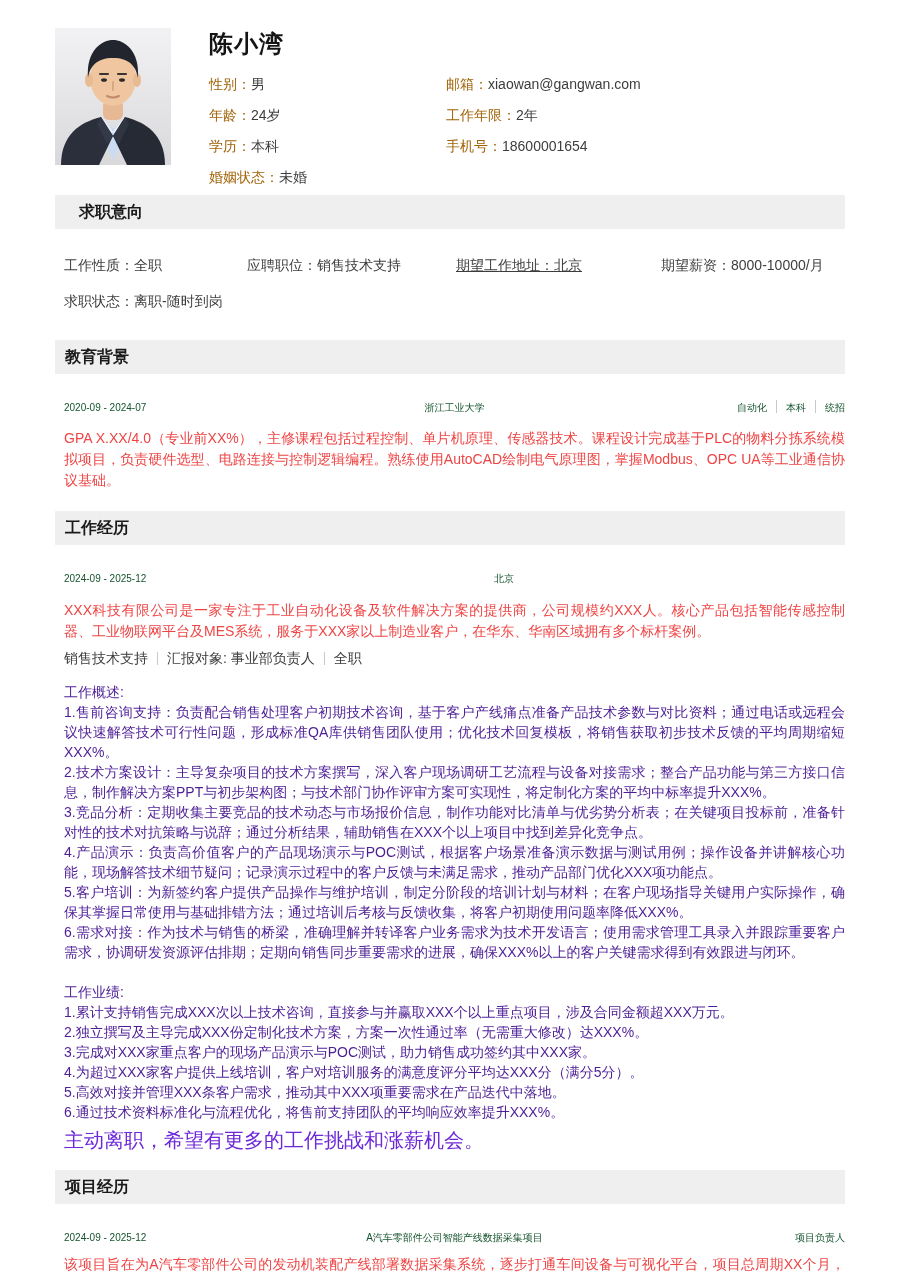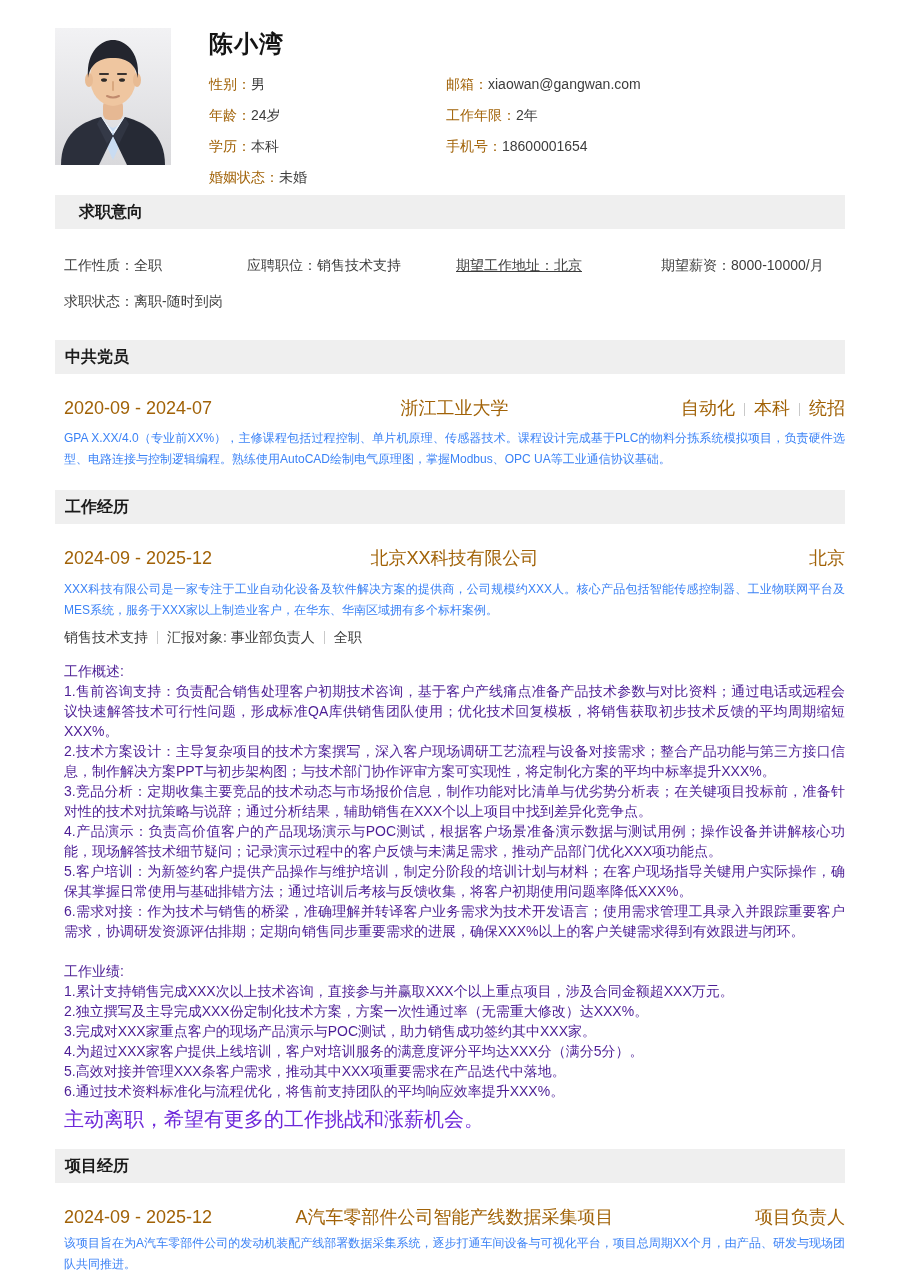--- a/index.html
+++ b/index.html
@@ -30,28 +30,28 @@
   .bar-education { margin-top:29px; }
   .bar-work { margin-top:20px; }
   .bar-project { margin-top:20px; }
 
   
   .ji-row1 { display:flex; margin-top:26px; padding-left:9px; font-size:14px; line-height:20px; }
   .ji-item1 { width:183px; } .ji-item2 { width:209px; } .ji-item3 { width:205px;text-decoration:underline; } .ji-item4 { flex:1; }
   .ji-row2 { margin-top:16px; padding-left:9px; font-size:14px; line-height:20px; }
 
   
-  .tri-row { display:flex; align-items:center; margin-top:24px; font-size:18px; line-height:20px; color:#a16207; padding-left:9px; }
+  .tri-row { display:flex; align-items:center; margin-top:24px; font-size:10px; line-height:20px; color:#14532d; padding-left:9px; }
   .tri-left { width:225px; }
   .tri-mid { flex:1; text-align:center; }
   .tri-right { width:225px; text-align:right; }
 
   .vbar { display:inline-block; width:1px; height:13px; background:#c9c9c9; margin:0 9px; vertical-align:-2px; }
 
-  .para { font-size:12px; line-height:21px; color:#3b82f6; padding-left:9px; text-align:justify; }
+  .para { font-size:14px; line-height:21px; color:#ef4444; padding-left:9px; text-align:justify; }
   .edu-desc { margin-top:10px; }
   .work-intro { margin-top:11px; }
 
   .pos-row { margin-top:6px; padding-left:9px; font-size:14px; line-height:20px; color:#3d3d3d; }
 
   .block { font-size:14px; line-height:20px; color:#4c1d95; padding-left:9px; text-align:justify; }
   .overview-block { margin-top:14px; }
   .achv-block { margin-top:20px; }
   .leave-note { margin-top:8px; padding-left:9px; font-size:20px; line-height:20px; color:#6d28d9; }
   .proj-desc { margin-top:6px; }
@@ -117,34 +117,33 @@
   <div class="ji-row1">
     <div class="ji-item1"><span>工作性质：</span><span>全职</span></div>
     <div class="ji-item2"><span>应聘职位：</span><span>销售技术支持</span></div>
     <div class="ji-item3"><span>期望工作地址：</span><span>北京</span></div>
     <div class="ji-item4"><span>期望薪资：</span><span>8000-10000/月</span></div>
   </div>
   <div class="ji-row2">
     <span><span>求职状态：</span><span>离职-随时到岗</span></span>
   </div>
 
-  <div class="sec-bar bar-education">中共党员</div>
+  <div class="sec-bar bar-education">教育背景</div>
   <div class="tri-row">
     <div class="tri-left">2020-09 - 2024-07</div>
     <div class="tri-mid">浙江工业大学</div>
     <div class="tri-right">
       <span>自动化</span><span class="vbar"></span><span>本科</span><span class="vbar"></span><span>统招</span>
     </div>
   </div>
   <div class="para edu-desc">GPA X.XX/4.0（专业前XX%），主修课程包括过程控制、单片机原理、传感器技术。课程设计完成基于PLC的物料分拣系统模拟项目，负责硬件选型、电路连接与控制逻辑编程。熟练使用AutoCAD绘制电气原理图，掌握Modbus、OPC UA等工业通信协议基础。</div>
 
   <div class="sec-bar bar-work">工作经历</div>
   <div class="tri-row">
     <div class="tri-left">2024-09 - 2025-12</div>
-    <div class="tri-mid">北京XX科技有限公司</div>
     <div class="tri-right">北京</div>
   </div>
   <div class="para work-intro">XXX科技有限公司是一家专注于工业自动化设备及软件解决方案的提供商，公司规模约XXX人。核心产品包括智能传感控制器、工业物联网平台及MES系统，服务于XXX家以上制造业客户，在华东、华南区域拥有多个标杆案例。</div>
   <div class="pos-row">
     <span>销售技术支持</span><span class="vbar"></span><span>汇报对象: 事业部负责人</span><span class="vbar"></span><span>全职</span>
   </div>
   <div class="block overview-block">
     <div>工作概述:</div>
     <div>1.售前咨询支持：负责配合销售处理客户初期技术咨询，基于客户产线痛点准备产品技术参数与对比资料；通过电话或远程会议快速解答技术可行性问题，形成标准QA库供销售团队使用；优化技术回复模板，将销售获取初步技术反馈的平均周期缩短XXX%。</div>
     <div>2.技术方案设计：主导复杂项目的技术方案撰写，深入客户现场调研工艺流程与设备对接需求；整合产品功能与第三方接口信息，制作解决方案PPT与初步架构图；与技术部门协作评审方案可实现性，将定制化方案的平均中标率提升XXX%。</div>

